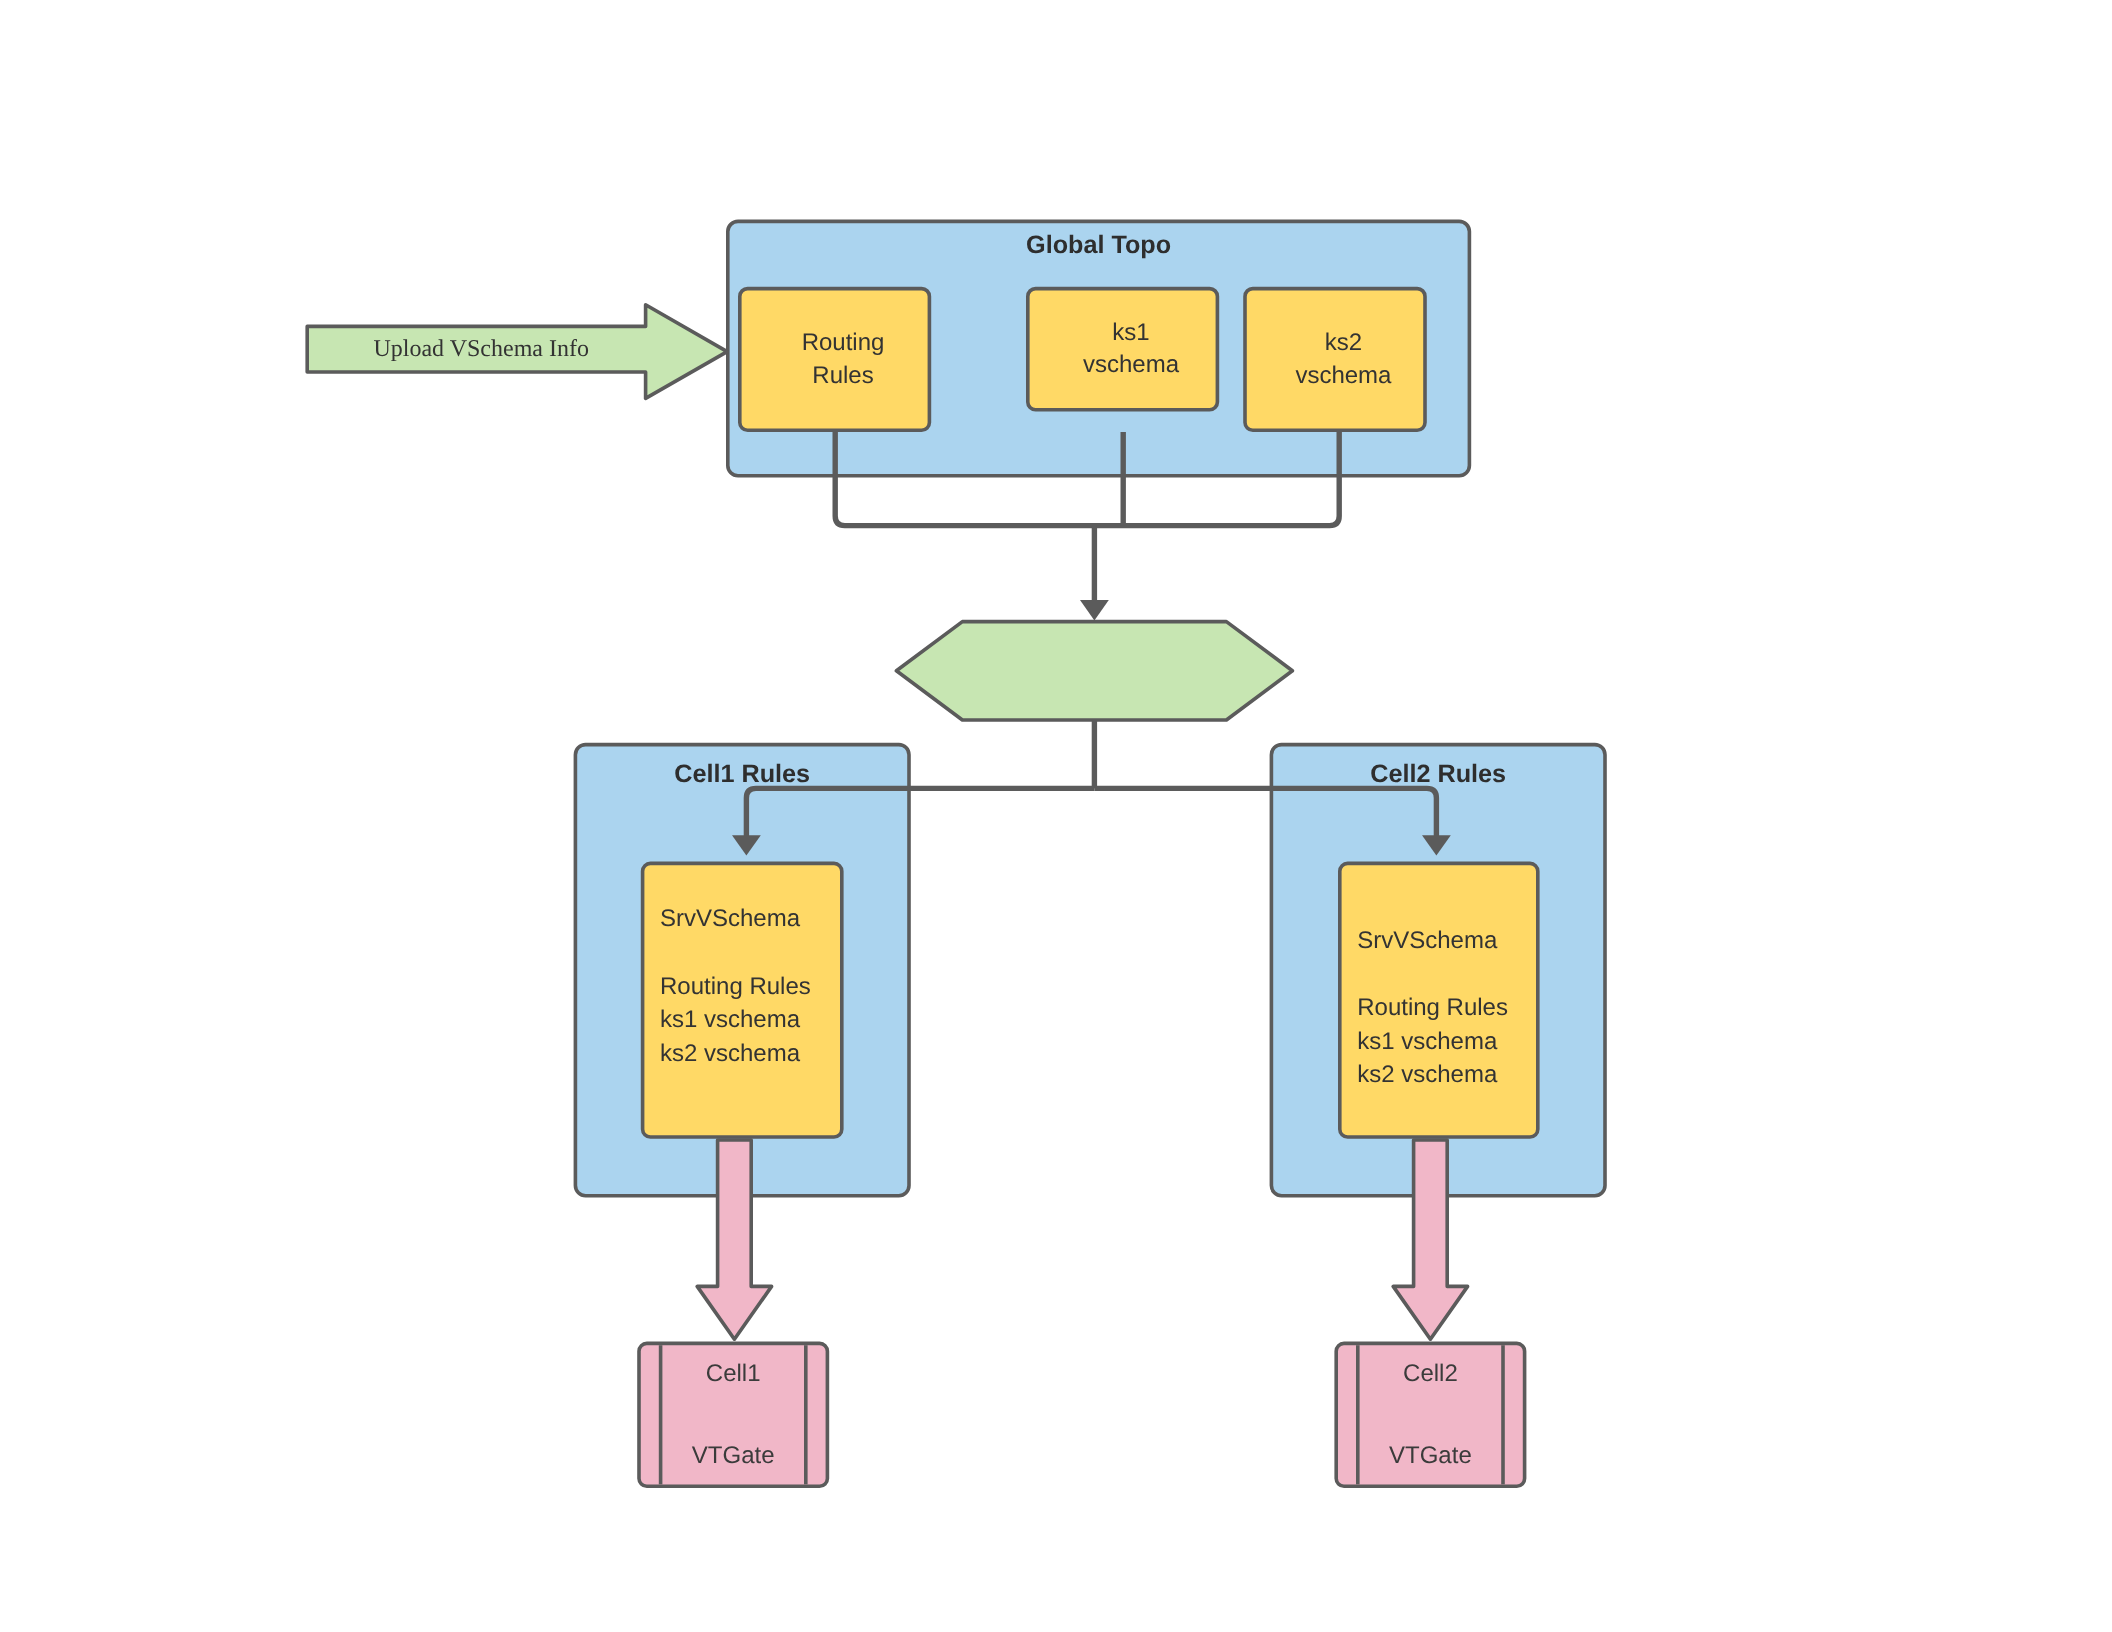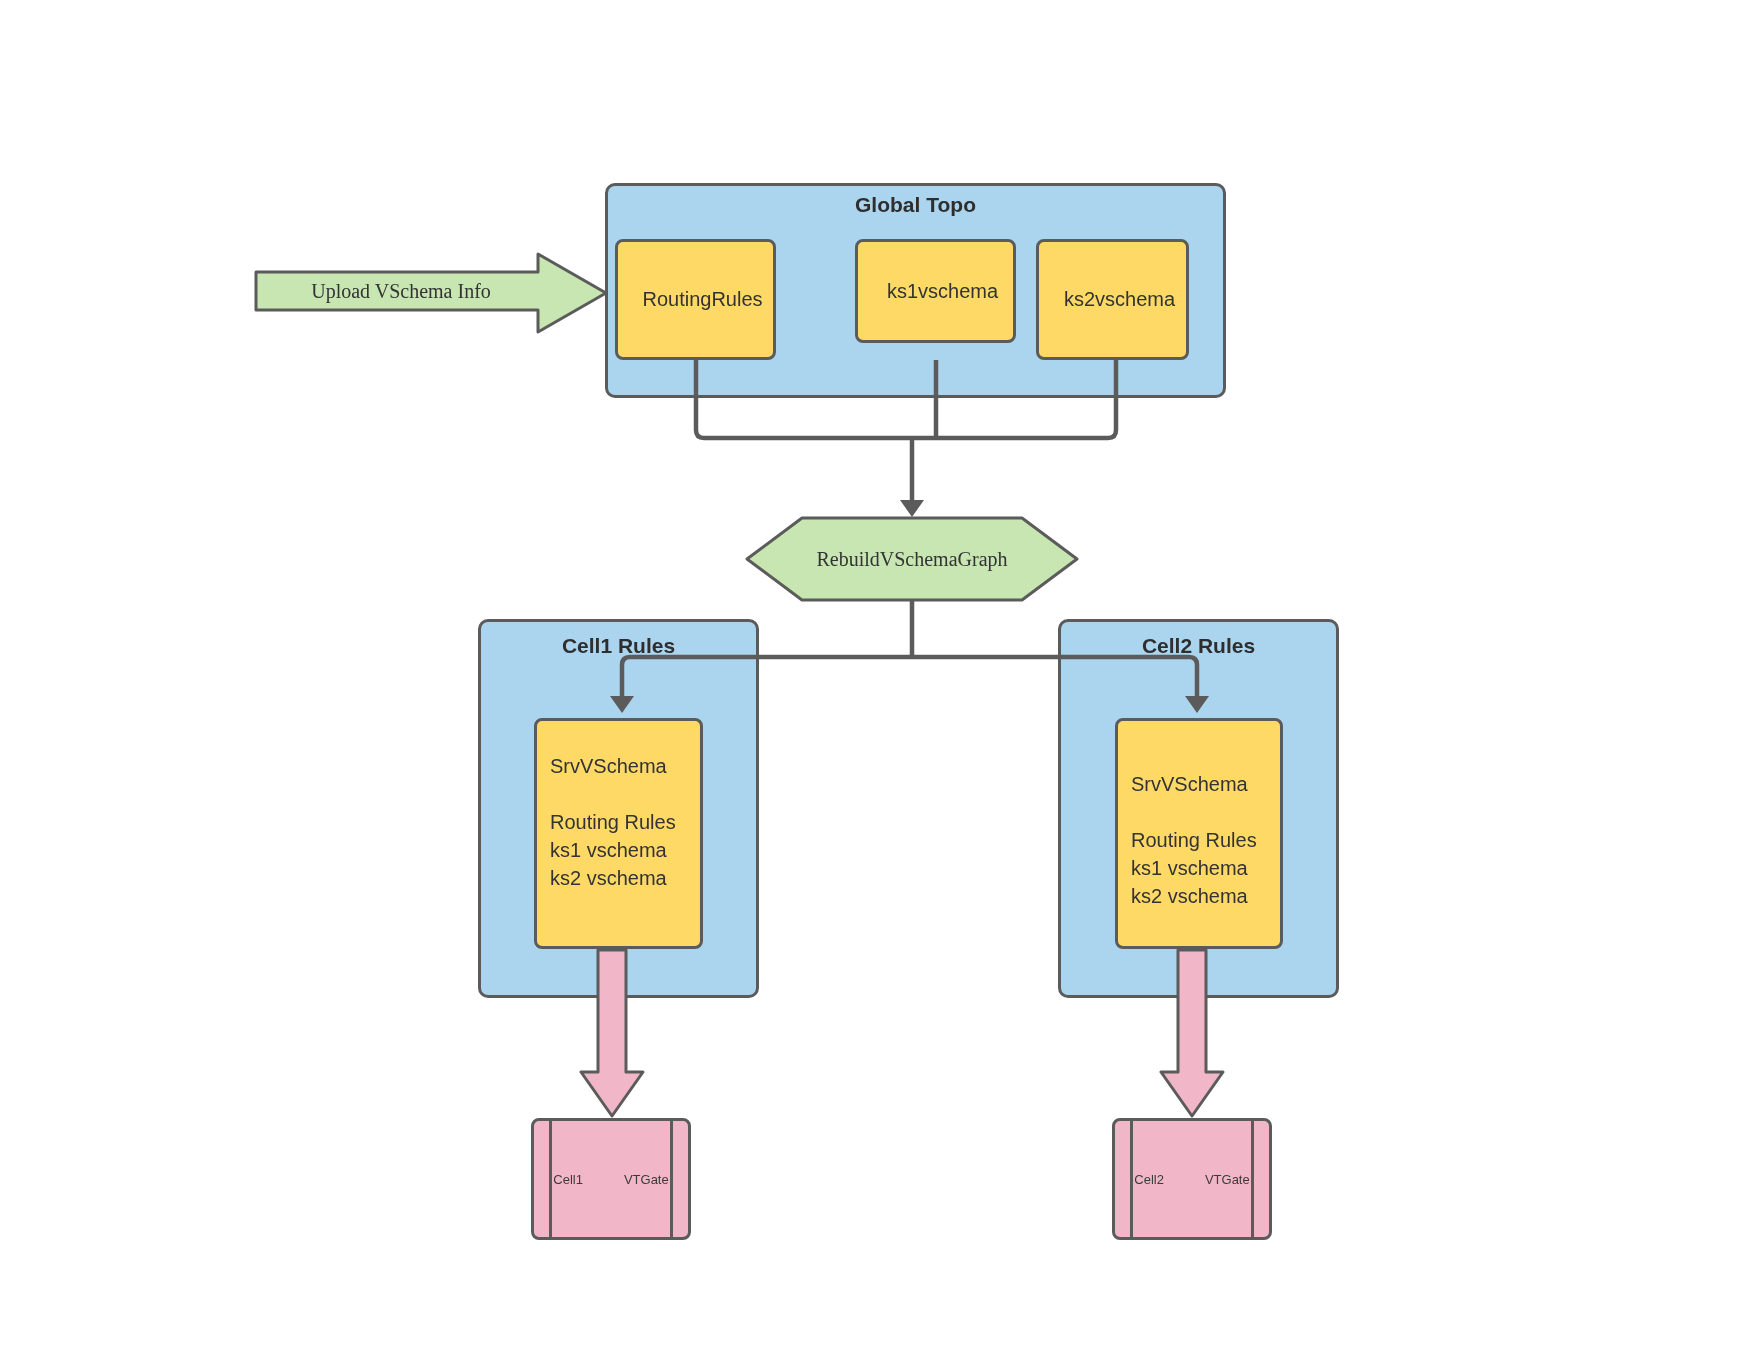--- a/index.html
+++ b/index.html
@@ -23,37 +23,37 @@
     border-radius:10px;
   }
   .box-title{
     position:absolute;left:0;right:0;text-align:center;
     font-weight:bold;font-size:21px;color:#2e2e2e;
   }
   .node{
     background:var(--yellow-fill);
     border:3px solid var(--stroke-gray);
     border-radius:8px;
-    display:flex;flex-direction:row;align-items:center;justify-content:center;
+    display:flex;flex-direction:column;align-items:center;justify-content:center;
     font-size:20px;line-height:27px;text-align:right;padding-left:14px;
   }
   .textlist{
     background:var(--yellow-fill);
     border:3px solid var(--stroke-gray);
     border-radius:8px;
     font-size:20px;line-height:28px;text-align:left;
     padding-left:13px;padding-right:4px;
   }
   .textlist .line{min-height:28px;}
   .vtgate{
     background:var(--pink-fill);
     border:3px solid var(--stroke-gray);
     border-radius:8px;
-    display:flex;flex-direction:row;align-items:center;justify-content:center;
-    font-size:13px;line-height:27px;text-align:center;color:#3b3b3b;gap:41px;
+    display:flex;flex-direction:column;align-items:center;justify-content:center;
+    font-size:20px;line-height:27px;text-align:center;color:#3b3b3b;gap:41px;
   }
   .vtgate .bar{
     position:absolute;top:0;bottom:0;width:3px;background:var(--stroke-gray);
   }
   .vtgate .bar.left{left:15px;}
   .vtgate .bar.right{right:15px;}
   svg.overlay{position:absolute;left:0;top:0;pointer-events:none;}
   .conn{fill:none;stroke:var(--stroke-gray);stroke-width:4.5px;}
   .ahead{fill:var(--stroke-gray);stroke:none;}
   .shape-green{fill:var(--green-fill);stroke:var(--stroke-gray);stroke-width:3px;stroke-linejoin:round;}
@@ -136,15 +136,14 @@
     <path class="conn" d="M 876 657 L 594 657 Q 586 657 586 665 L 586 698"></path>
     <polygon class="ahead" points="574,696 598,696 586,713"></polygon>
     <path class="conn" d="M 876 657 L 1153 657 Q 1161 657 1161 665 L 1161 698"></path>
     <polygon class="ahead" points="1149,696 1173,696 1161,713"></polygon>
 
     <polygon class="shape-pink" points="562,950 590,950 590,1072 607,1072 576,1116 545,1072 562,1072"></polygon>
     <polygon class="shape-pink" points="1142,950 1170,950 1170,1072 1187,1072 1156,1116 1125,1072 1142,1072"></polygon>
   </svg>
 
   <div class="float-label" style="left:220px;top:272px;width:290px;height:38px;">Upload VSchema Info</div>
-  <div class="float-label" style="left:711px;top:518px;width:330px;height:82px;">RebuildVSchemaGraph</div>
 
 </div>
 
 </body></html>

